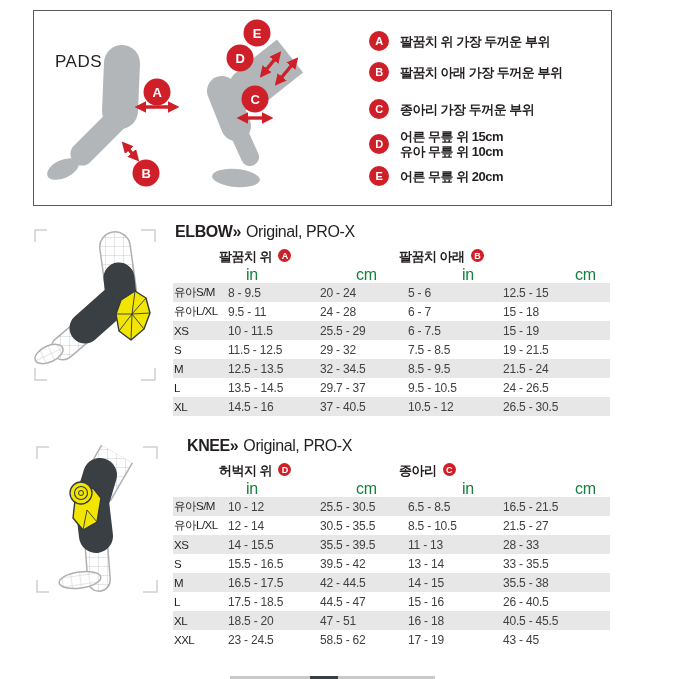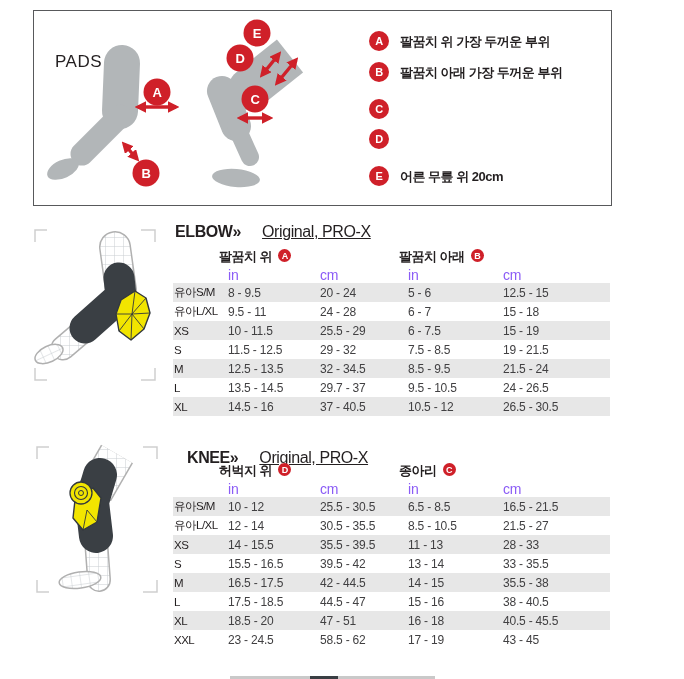--- a/index.html
+++ b/index.html
@@ -16,28 +16,28 @@
   .legend-line:empty{display:none;}
 
   .badge{display:inline-flex;align-items:center;justify-content:center;border-radius:50%;
          background:#cf2029;color:#fff;font-weight:bold;flex:0 0 auto;}
   .badge-lg{width:20px;height:20px;font-size:11px;}
   .badge-sm{width:13px;height:13px;font-size:9px;margin-left:6px;position:relative;top:-1px;}
 
   
   .section-title{position:absolute;font-size:16px;letter-spacing:-0.4px;}
   .t-bold{font-weight:bold;}
-  .t-rest{margin-left:21px;text-decoration:underline;}
+  .t-rest{margin-left:5px;}
   .size-table{position:absolute;left:173px;width:437px;}
   .grid-row{display:grid;grid-template-columns:55px 92px 88px 95px 107px;align-items:center;}
   .group-row{height:19px;}
   .group{display:inline-flex;align-items:center;font-size:13px;font-weight:bold;letter-spacing:-0.5px;margin-left:-9px;}
   .g1{grid-column:2/4;}
   .g2{grid-column:4/6;text-align:right;}
-  .units-row{height:17px;font-size:14px;color:#8b5cf6;}
+  .units-row{height:17px;font-size:16px;color:#15803d;gap:18px;}
   .u1{grid-column:2;}.u2{grid-column:3;}.u3{grid-column:4;}.u4{grid-column:5;}
   .row{height:19px;font-size:12px;color:#414042;}
   .row:nth-child(odd){background:#e7e7e7;}
   .cell-label{font-weight:normal;font-size:11.5px;color:#231f20;padding-left:1px;letter-spacing:-0.5px;}
 
   .product-svg{position:absolute;}
   .bottom-sliver{position:absolute;left:230px;top:676px;width:205px;height:3px;background:#c9c9c9;}
   .bottom-sliver .dark{position:absolute;left:80px;top:0;width:28px;height:3px;background:#3a3f44;}
 </style>
 </head>
@@ -109,23 +109,31 @@
       </div>
         <div class="legend-item" style="top: 51px;">
         <span class="badge badge-lg">B</span>
         <span class="legend-text">
           <span class="legend-line">팔꿈치 아래  가장 두꺼운 부위</span>
 
         </span>
       </div>
         <div class="legend-item" style="top: 88px;">
         <span class="badge badge-lg">C</span>
+        <span class="legend-text">
+          <span class="legend-line">종아리 가장 두꺼운 부위</span>
+
+        </span>
       </div>
         <div class="legend-item" style="top: 118px;">
         <span class="badge badge-lg">D</span>
+        <span class="legend-text">
+          <span class="legend-line">어른 무릎 위 15cm</span>
+          <span class="legend-line">유아 무릎 위 10cm</span>
+        </span>
       </div>
         <div class="legend-item" style="top: 155px;">
         <span class="badge badge-lg">E</span>
         <span class="legend-text">
           <span class="legend-line">어른 무릎 위 20cm</span>
 
         </span>
       </div>
       </div>
   </section>
@@ -246,21 +254,21 @@
 
     <g>
       <path d="M40,60 L58,48 L66,58 L62,82 L48,90 L38,78 Z" fill="#f2e500" stroke="#33383d" stroke-width="1.4" stroke-linejoin="round"></path>
       <circle cx="46" cy="53" r="11" fill="#f2e500" stroke="#33383d" stroke-width="1.3"></circle>
       <circle cx="46" cy="53" r="6.5" fill="#f2e500" stroke="#33383d" stroke-width="1.1"></circle>
       <circle cx="46" cy="53" r="2.5" fill="#f2e500" stroke="#33383d" stroke-width="1"></circle>
       <path d="M52,70 L62,82 M52,70 L48,90" stroke="#33383d" stroke-width="0.9" fill="none"></path>
     </g>
   </svg>
 
-  <div class="section-title" style="left:187px;top:449px;">
+  <div class="section-title" style="left:187px;top:437px;">
     <span class="t-bold">KNEE»</span><span class="t-rest">Original, PRO-X</span>
   </div>
 
   <div class="size-table" style="top:461px;">
     <div class="grid-row group-row">
       <span class="group g1">
         <span>허벅지 위</span>
         <span class="badge badge-sm">D</span>
       </span>
       <span class="group g2">
@@ -309,21 +317,21 @@
         <span>16.5 - 17.5</span>
         <span>42 - 44.5</span>
         <span>14 - 15</span>
         <span>35.5 - 38</span>
       </div>
         <div class="grid-row row">
         <span class="cell-label">L</span>
         <span>17.5 - 18.5</span>
         <span>44.5 - 47</span>
         <span>15 - 16</span>
-        <span>38 - 40.5</span>
+        <span>26 - 40.5</span>
       </div>
         <div class="grid-row row">
         <span class="cell-label">XL</span>
         <span>18.5 - 20</span>
         <span>47 - 51</span>
         <span>16 - 18</span>
         <span>40.5 - 45.5</span>
       </div>
         <div class="grid-row row">
         <span class="cell-label">XXL</span>

